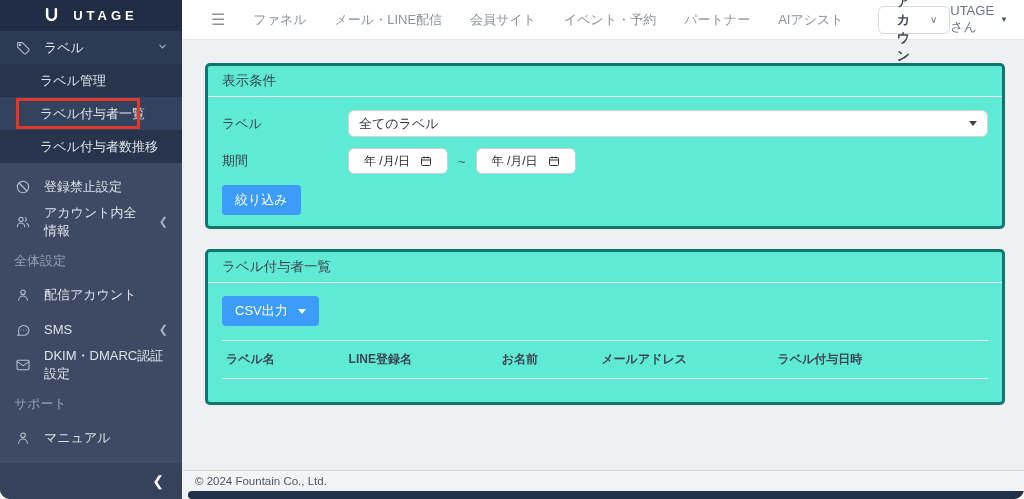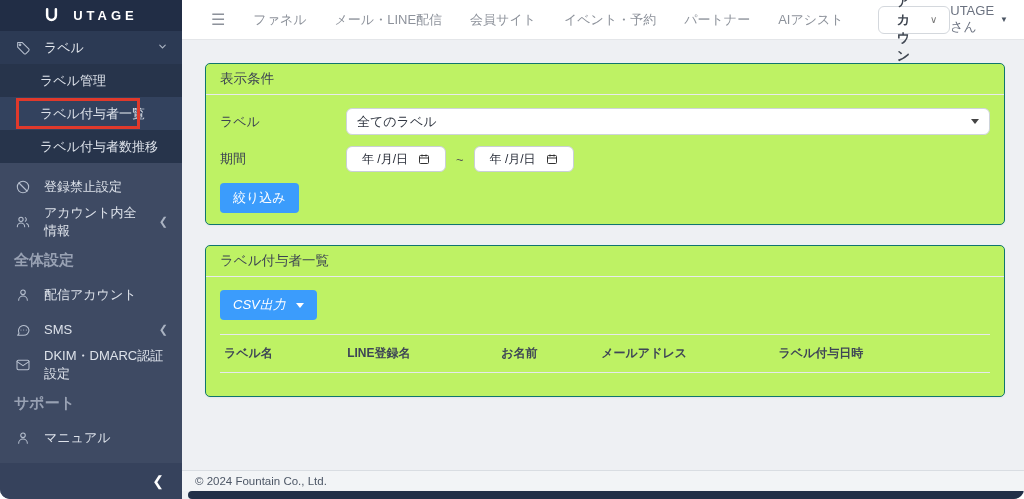--- a/index.html
+++ b/index.html
@@ -17,42 +17,42 @@
   .submenu { background:#27344b; }
   .submenu-item { height:33px; display:flex; align-items:center; padding-left:40px; color:#dde2ea; font-size:13px;
                   cursor:pointer; position:relative; }
   .submenu-item.active { background:#33425e; }
   .annotation { position:absolute; left:16px; top:1px; width:124px; height:31px; border:3px solid #e0392b;
                 pointer-events:none; z-index:9; }
   .side-item { height:35px; display:flex; align-items:center; padding:0 14px; gap:13px; color:#dde2ea;
                font-size:13px; cursor:pointer; }
   .side-item .chev { margin-left:auto; color:#aab3c2; font-size:11px; }
   .side-section { height:38px; display:flex; align-items:flex-end; padding:0 14px 7px; color:#98a1b3;
-                  font-size:15px; font-weight:bold; }
+                  font-size:13px; font-weight:normal; }
   .side-icon { width:17px; height:17px; flex:0 0 17px; display:inline-flex; align-items:center; justify-content:center; }
   .side-icon svg { width:16px; height:16px; stroke:#b6bfce; fill:none; stroke-width:1.6; stroke-linecap:round; stroke-linejoin:round; }
   .collapse-bar { position:absolute; left:0; right:0; bottom:0; height:36px; background:#36425c;
                   display:flex; align-items:center; justify-content:flex-end; padding-right:18px;
                   color:#fff; font-weight:bold; font-size:14px; cursor:pointer; }
 
   
   .topnav { position:absolute; left:182px; right:0; top:0; height:40px; background:#fff;
             border-bottom:1px solid #e4e6e9; display:flex; align-items:center; padding:0 16px 0 29px; }
   .hamburger { color:#8d929b; font-size:16px; cursor:pointer; margin-right:28px; }
   .nav-item { color:#8d929b; font-size:13px; margin-right:28px; cursor:pointer; white-space:nowrap; }
   .account-select { display:flex; align-items:center; gap:14px; border:1px solid #d4d8dd; border-radius:6px;
                     height:28px; padding:0 12px; font-size:13px; color:#3f4651; font-weight:bold;
                     background:#fff; cursor:pointer; margin-left:6px; }
   .account-select .chev { color:#777; font-size:10px; font-weight:normal; }
   .user-menu { margin-left:auto; display:flex; align-items:center; gap:6px; color:#6b7280; font-size:13px; cursor:pointer; }
   .user-menu .caret { font-size:8px; color:#4b5563; }
 
   
   .content { position:absolute; left:182px; right:0; top:41px; bottom:29px; overflow:hidden; }
-  .panel { margin:22px 19px 0 23px; background:#bef264; border:1px solid #0f766e; border-radius:5px;
+  .panel { margin:22px 19px 0 23px; background:#5eead4; border:3px solid #0f766e; border-radius:5px;
            box-shadow:0 1px 2px rgba(0,0,0,0.04); }
   .panel + .panel { margin-top:20px; }
   .panel-header { padding:7px 14px; font-size:13.5px; color:#3c4352; border-bottom:1px solid #e8eaee; line-height:16px; }
   .panel-body { padding:13px 14px 11px; }
   .form-row { display:flex; align-items:center; margin-bottom:11px; }
   .form-label { width:126px; flex:0 0 126px; font-size:13px; color:#3c4352; }
   .select-box { flex:1; height:27px; border:1px solid #ced4da; border-radius:6px; display:flex; align-items:center;
                 justify-content:space-between; padding:0 10px; font-size:13px; color:#2f3540; background:#fff; cursor:pointer; }
   .select-caret { width:0; height:0; border-left:4px solid transparent; border-right:4px solid transparent;
                   border-top:5px solid #444; }
@@ -250,21 +250,21 @@
               </svg>
           </div>
         </div>
         <button class="btn-blue">絞り込み</button>
       </div>
     </section>
 
     <section class="panel">
       <div class="panel-header">ラベル付与者一覧</div>
       <div class="panel-body" style="padding-bottom:0;">
-        <button class="btn-blue" style="margin-top:0;font-style:italic;">
+        <button class="btn-blue" style="margin-top:0;">
           <span>CSV出力</span>
           <span class="btn-caret"></span>
         </button>
         <table class="list">
           <colgroup>
               <col style="width:16%">
               <col style="width:20%">
               <col style="width:13%">
               <col style="width:23%">
               <col style="width:28%">

